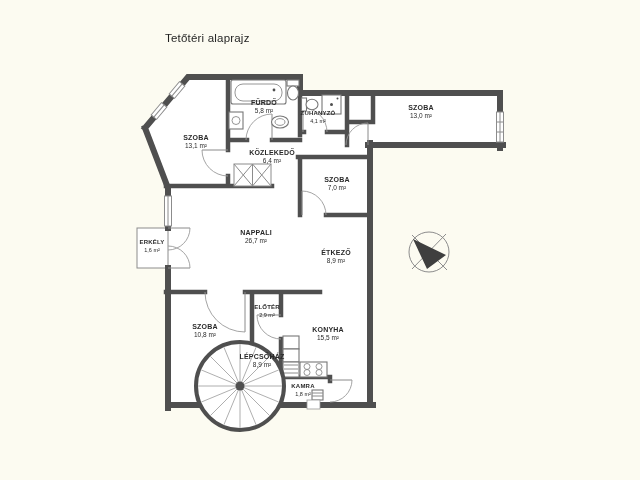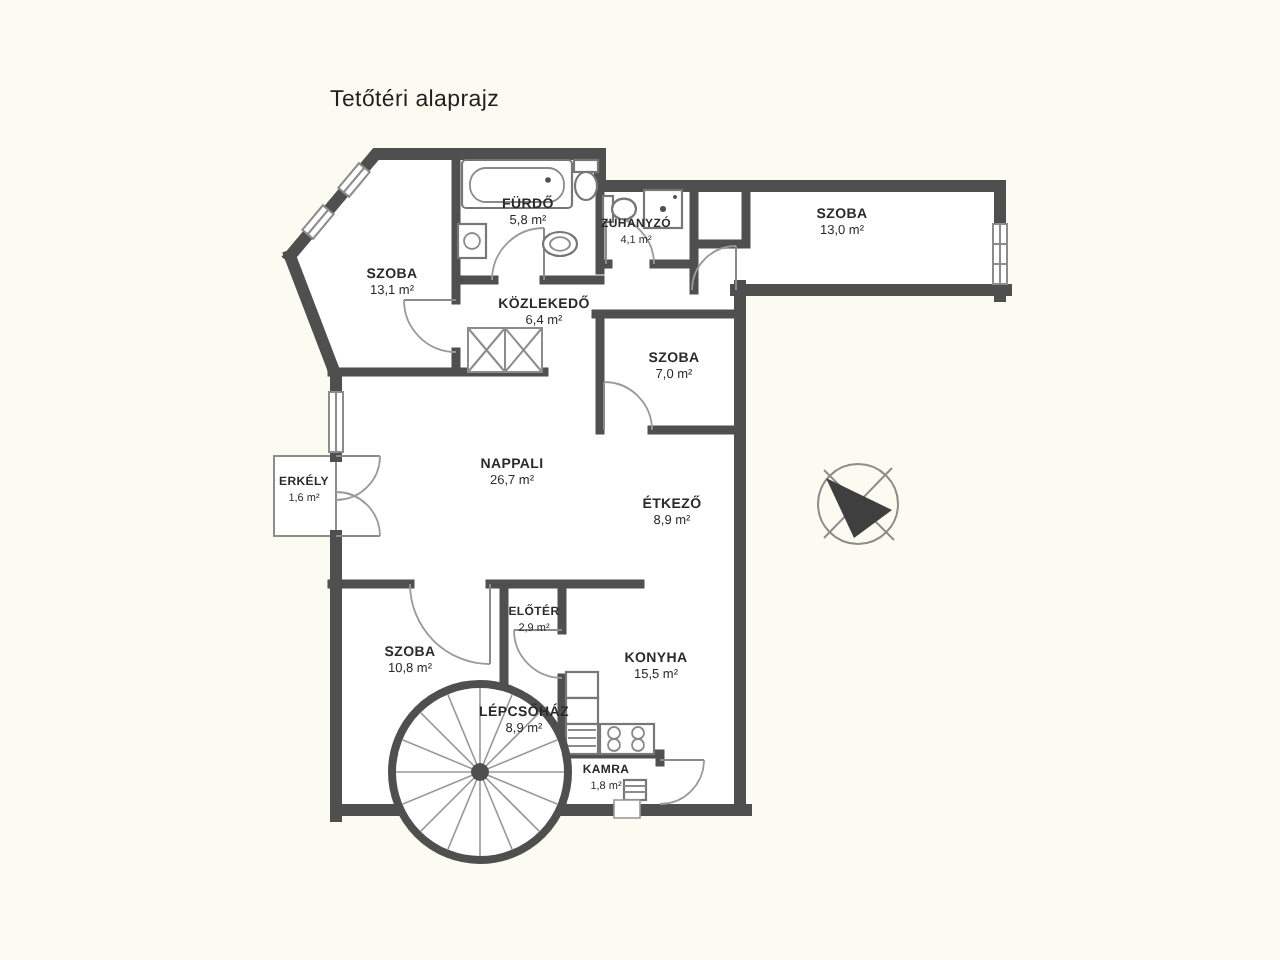--- a/index.html
+++ b/index.html
@@ -12,21 +12,21 @@
   html,body{margin:0;padding:0;}
   body{background:#888;}
   #page{
     position:relative;
     width:640px;height:480px;
     background:var(--background);
     overflow:hidden;
     font-family:"Liberation Sans", sans-serif;
   }
   #plan-title{
-    position:absolute;left:165px;top:44px;
+    position:absolute;left:165px;top:32px;
     font-size:11.5px;color:#1f1f1f;letter-spacing:.2px;
   }
   svg{position:absolute;left:0;top:0;}
   .w6{stroke:var(--wall);stroke-width:6;fill:none;stroke-linecap:square;stroke-linejoin:miter;}
   .w45{stroke:var(--wall);stroke-width:4.5;fill:none;stroke-linecap:square;}
   .thin{stroke:var(--thin-line);stroke-width:1;fill:none;}
   .thinf{stroke:var(--thin-line);stroke-width:1;fill:var(--floor);}
   .arc{stroke:#9a9a9a;stroke-width:.9;fill:none;}
   .panel{stroke:#8a8a8a;stroke-width:1;fill:none;}
   .fix{stroke:#777;stroke-width:1.1;fill:var(--floor);}

